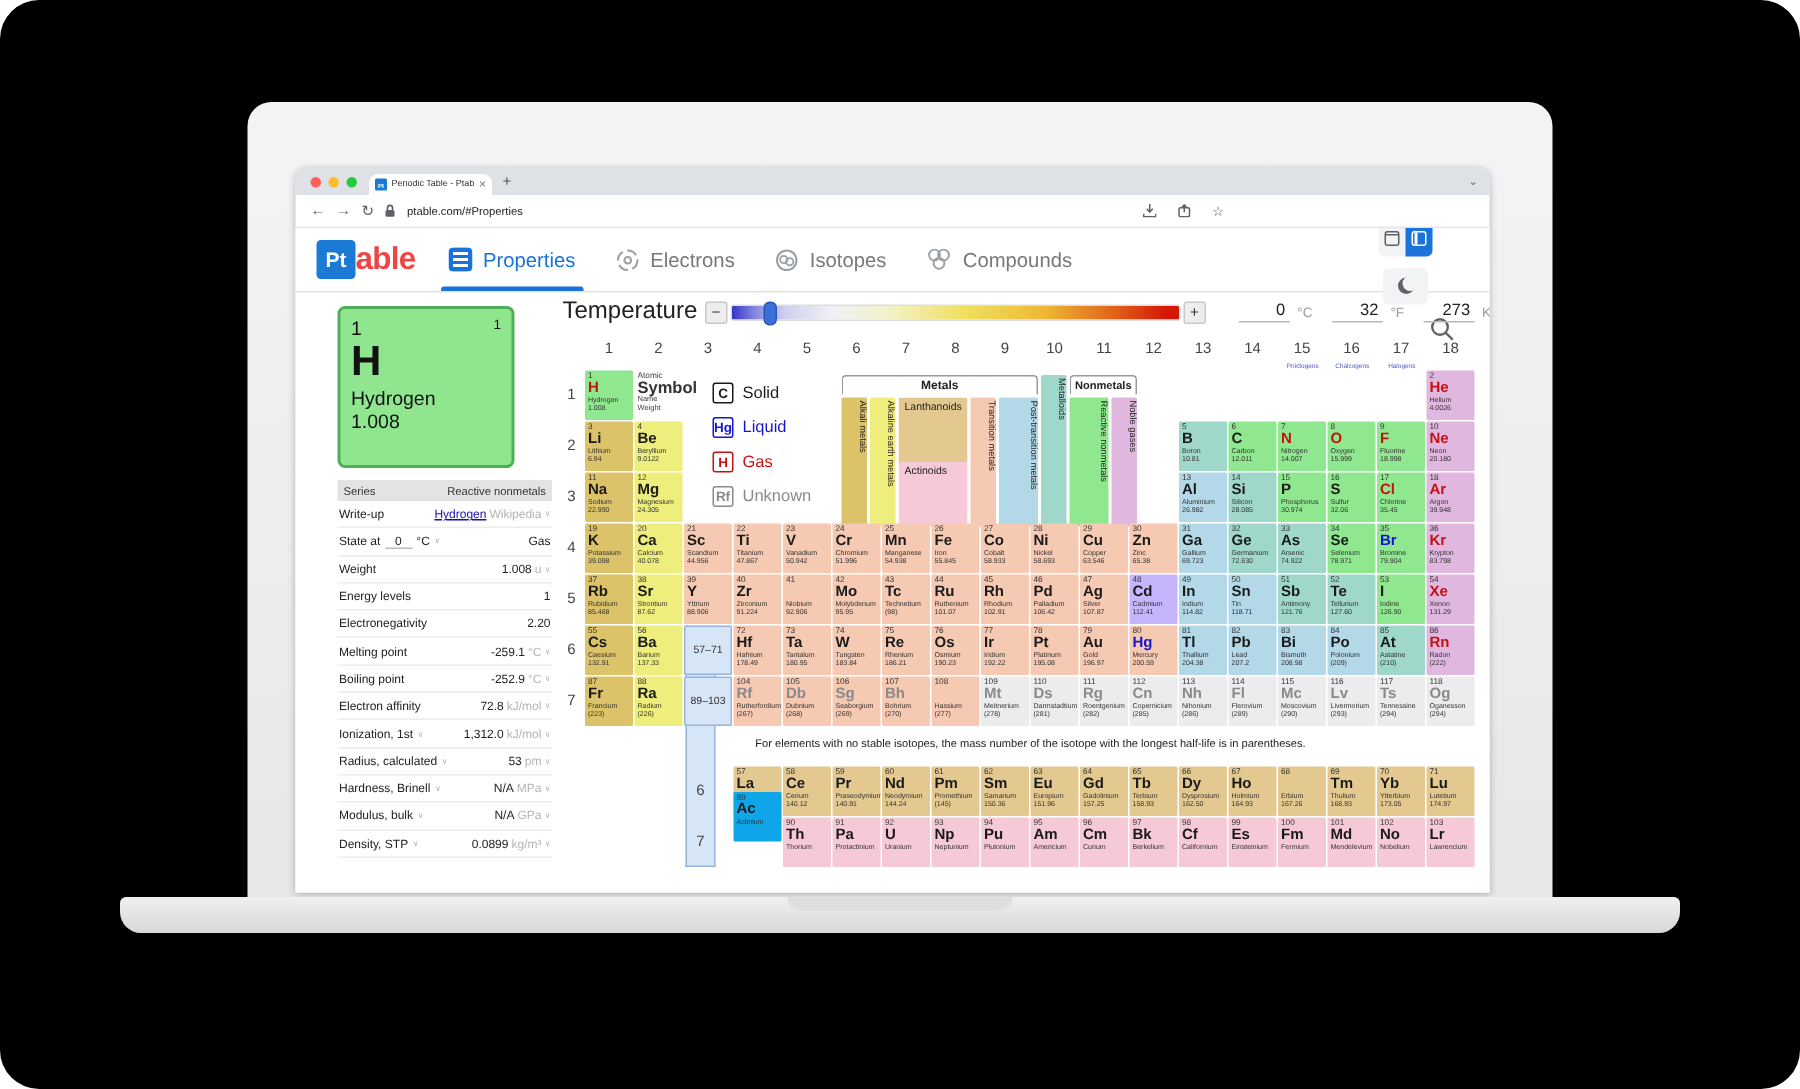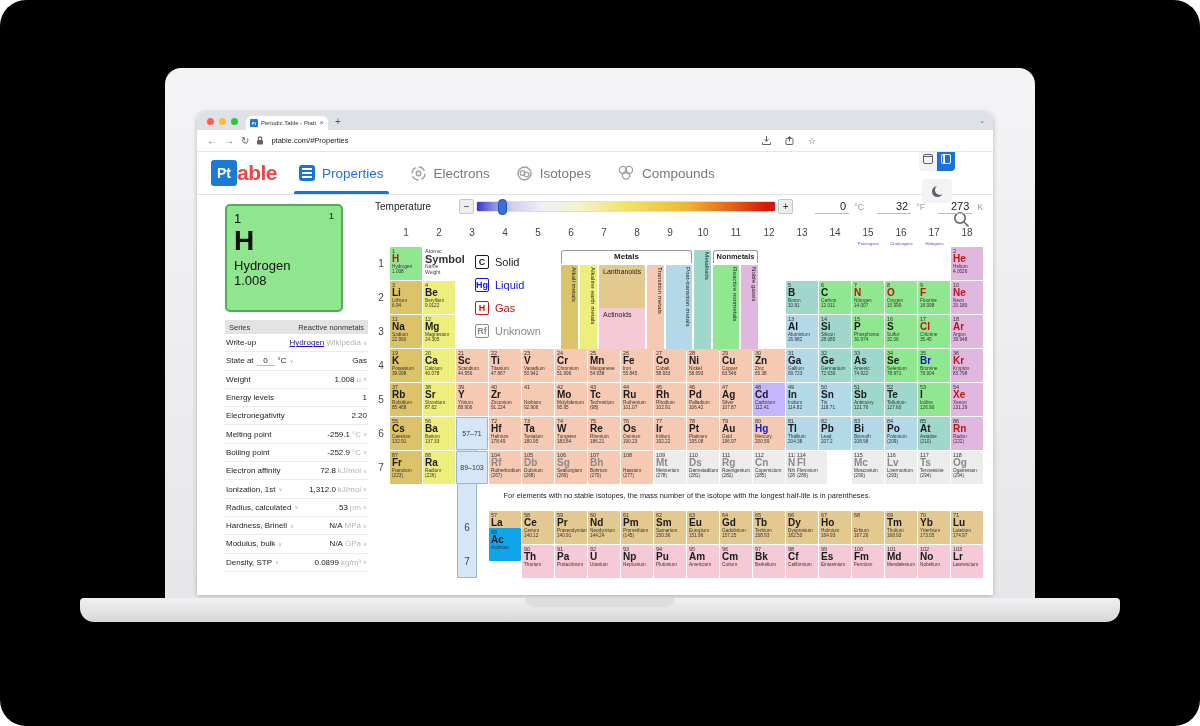--- a/index.html
+++ b/index.html
@@ -62,21 +62,21 @@
   .win-ico::after { content:""; position:absolute; left:0; top:1px; width:100%; height:1.4px; background:#5f6368; }
   .win-ico.side { border-color:#fff; }
   .win-ico.side::after { left:1px; top:0; width:1.4px; height:100%; background:#fff; }
   .moon-btn { width:30px; height:24px; background:#f1f3f4; border-radius:4px; display:flex; align-items:center; justify-content:center; }
   .moon { width:11px; height:11px; border-radius:50%; background:#5f6368; position:relative; overflow:visible; }
   .moon::after { content:""; position:absolute; left:3px; top:-1px; width:10px; height:10px; border-radius:50%; background:#f1f3f4; }
   .search-wrap { margin-left:52px; margin-right:4px; }
 
   
   .temp { position:absolute; left:178px; top:47px; display:flex; align-items:center; }
-  .temp-label { font-size:10px; color:#222; margin-right:28px; }
+  .temp-label { font-size:16px; color:#222; margin-right:5px; }
   .pm-btn { width:15px; height:15px; background:#eee; border:1px solid #c8c8c8; border-radius:2px;
             font-size:10px; color:#333; display:flex; align-items:center; justify-content:center; }
   .slider { position:relative; width:300px; height:11px; margin:0 2px; border-radius:2px; border:1px solid #ddd;
        background:linear-gradient(90deg,#3535c8 0%,#8585e0 5%,#d0d0f0 12%,#efeff5 22%,#f3f3cf 34%,#efe060 52%,#eeb835 70%,#e06018 86%,#d51708 97%); }
   .thumb { position:absolute; left:7%; top:-3px; width:9px; height:16px; background:#3a6fd8; border:1px solid #2a55b8; border-radius:4px; }
   .temp-inputs { display:flex; align-items:center; margin-left:22px; gap:5px; }
   .tval { width:34px; text-align:right; font-size:11px; color:#222; border-bottom:1px solid #bbb; padding:0 3px 1px 0; }
   .tunit { font-size:9px; color:#999; margin-right:8px; }
 
   
@@ -973,21 +973,21 @@
               <span class="sym" style="color: rgb(138, 138, 138);">Cn</span>
               <span class="nm">Copernicium</span>
               <span class="wt">(285)</span>
             </div>
             <div class="cell" style="left: 411px; top: 225px; background: rgb(236, 236, 236);">
               <span class="num">113</span>
               <span class="sym" style="color: rgb(138, 138, 138);">Nh</span>
               <span class="nm">Nihonium</span>
               <span class="wt">(286)</span>
             </div>
-            <div class="cell" style="left: 420px; top: 225px; background: rgb(236, 236, 236);">
+            <div class="cell" style="left: 444px; top: 225px; background: rgb(236, 236, 236);">
               <span class="num">114</span>
               <span class="sym" style="color: rgb(138, 138, 138);">Fl</span>
               <span class="nm">Flerovium</span>
               <span class="wt">(289)</span>
             </div>
             <div class="cell" style="left: 477px; top: 225px; background: rgb(236, 236, 236);">
               <span class="num">115</span>
               <span class="sym" style="color: rgb(138, 138, 138);">Mc</span>
               <span class="nm">Moscovium</span>
               <span class="wt">(290)</span>

